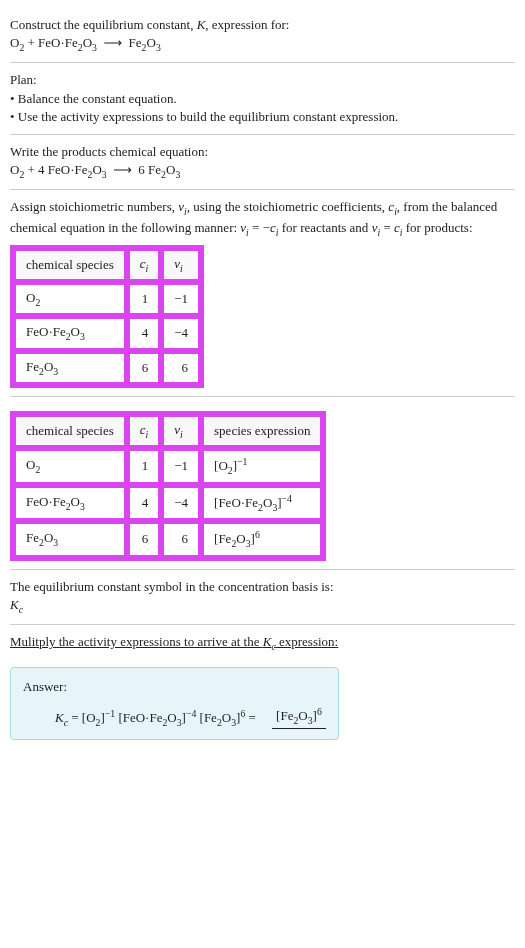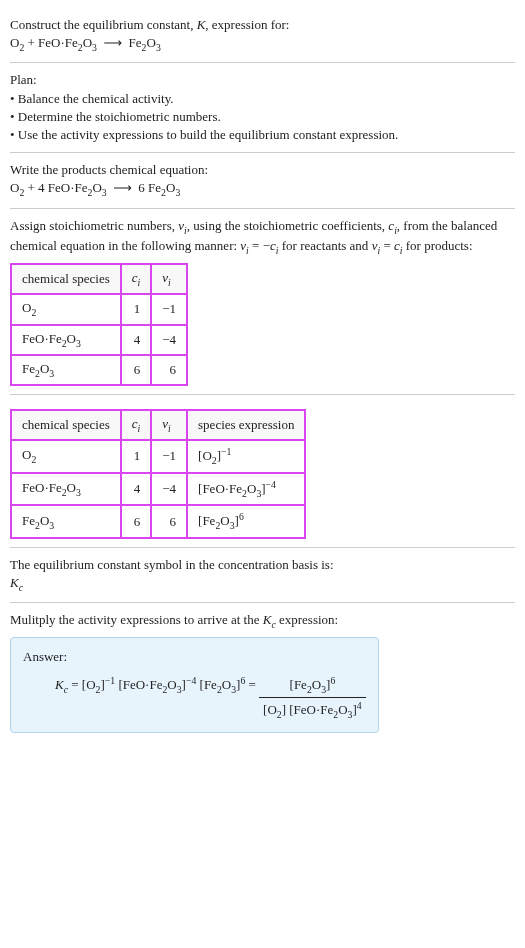--- a/index.html
+++ b/index.html
@@ -15,20 +15,21 @@
       color: #222;
       font-size: 13px;
       line-height: 1.4;
     }
     .section {
       padding: 8px 0;
       border-bottom: 1px solid #ccc;
     }
     .section:last-child {
       border-bottom: none;
+      text-decoration: underline;
     }
     .sub {
       vertical-align: sub;
       font-size: 0.75em;
     }
     .sup {
       vertical-align: super;
       font-size: 0.75em;
     }
     .ital {
@@ -36,78 +37,78 @@
     }
     .arrow {
       font-family: Arial, sans-serif;
     }
     table {
       border-collapse: collapse;
       margin-top: 6px;
       font-size: 13px;
     }
     th, td {
-      border: 2px solid #d946ef;
+      border: 6px solid #d946ef;
       padding: 4px 10px;
       text-align: left;
       font-weight: normal;
     }
     th {
       background: #f8f8f8;
     }
     .num-col {
       text-align: right;
     }
     .answer-box {
       background: #e8f4fc;
       border: 1px solid #b0d4e8;
       border-radius: 4px;
       padding: 10px 12px;
       display: inline-block;
-      margin-top: 5px;
+      margin-top: 14px;
     }
     .answer-label {
       margin-bottom: 8px;
     }
     .frac {
       display: inline-block;
       vertical-align: middle;
       text-align: center;
     }
     .frac .num-top {
       display: block;
       border-bottom: 1px solid #222;
       padding: 0 4px 1px;
     }
     .frac .num-bot {
       display: block;
       padding: 1px 4px 0;
     }
     .eqline {
       display: flex;
-      align-items: flex-start;
+      align-items: flex-end;
       padding-left: 32px;
+      gap: 13px;
     }
   </style>
 </head>
 <body>
 
 <div class="section">
   <div>
     <span>Construct the equilibrium constant, <span class="ital">K</span>, expression for:</span>
   </div>
   <div>
     O<span class="sub">2</span> + FeO·Fe<span class="sub">2</span>O<span class="sub">3</span> &nbsp;<span class="arrow">⟶</span>&nbsp; Fe<span class="sub">2</span>O<span class="sub">3</span>
   </div>
 </div>
 
 <div class="section">
   <div>Plan:</div>
-  <div>• Balance the chemical activity.</div>
-  <div>• Determine the stoichiometric numbers.</div>
+  <div>• Balance the constant equation.</div>
   <div>• Use the activity expressions to build the equilibrium constant expression.</div>
 </div>
 
 <div class="section">
   <div>Write the products chemical equation:</div>
   <div>
     O<span class="sub">2</span> + 4 FeO·Fe<span class="sub">2</span>O<span class="sub">3</span> &nbsp;<span class="arrow">⟶</span>&nbsp; 6 Fe<span class="sub">2</span>O<span class="sub">3</span>
   </div>
 </div>
 
@@ -182,17 +183,16 @@
     Mulitply the activity expressions to arrive at the <span class="ital">K<span class="sub">c</span></span> expression:
   </div>
   <div class="answer-box">
     <div class="answer-label">Answer:</div>
     <div class="eqline">
       <span>
         <span class="ital">K<span class="sub">c</span></span> = [O<span class="sub">2</span>]<span class="sup">−1</span> [FeO·Fe<span class="sub">2</span>O<span class="sub">3</span>]<span class="sup">−4</span> [Fe<span class="sub">2</span>O<span class="sub">3</span>]<span class="sup">6</span> =&nbsp;
       </span>
       <span class="frac">
         <span class="num-top">[Fe<span class="sub">2</span>O<span class="sub">3</span>]<span class="sup">6</span></span>
-        <span class="num-bot">[O<span class="sub">2</span>] [FeO·Fe<span class="sub">2</span>O<span class="sub">3</span>]<span class="sup">4</span></span>
       </span>
     </div>
   </div>
 </div>
 
 </body></html>

